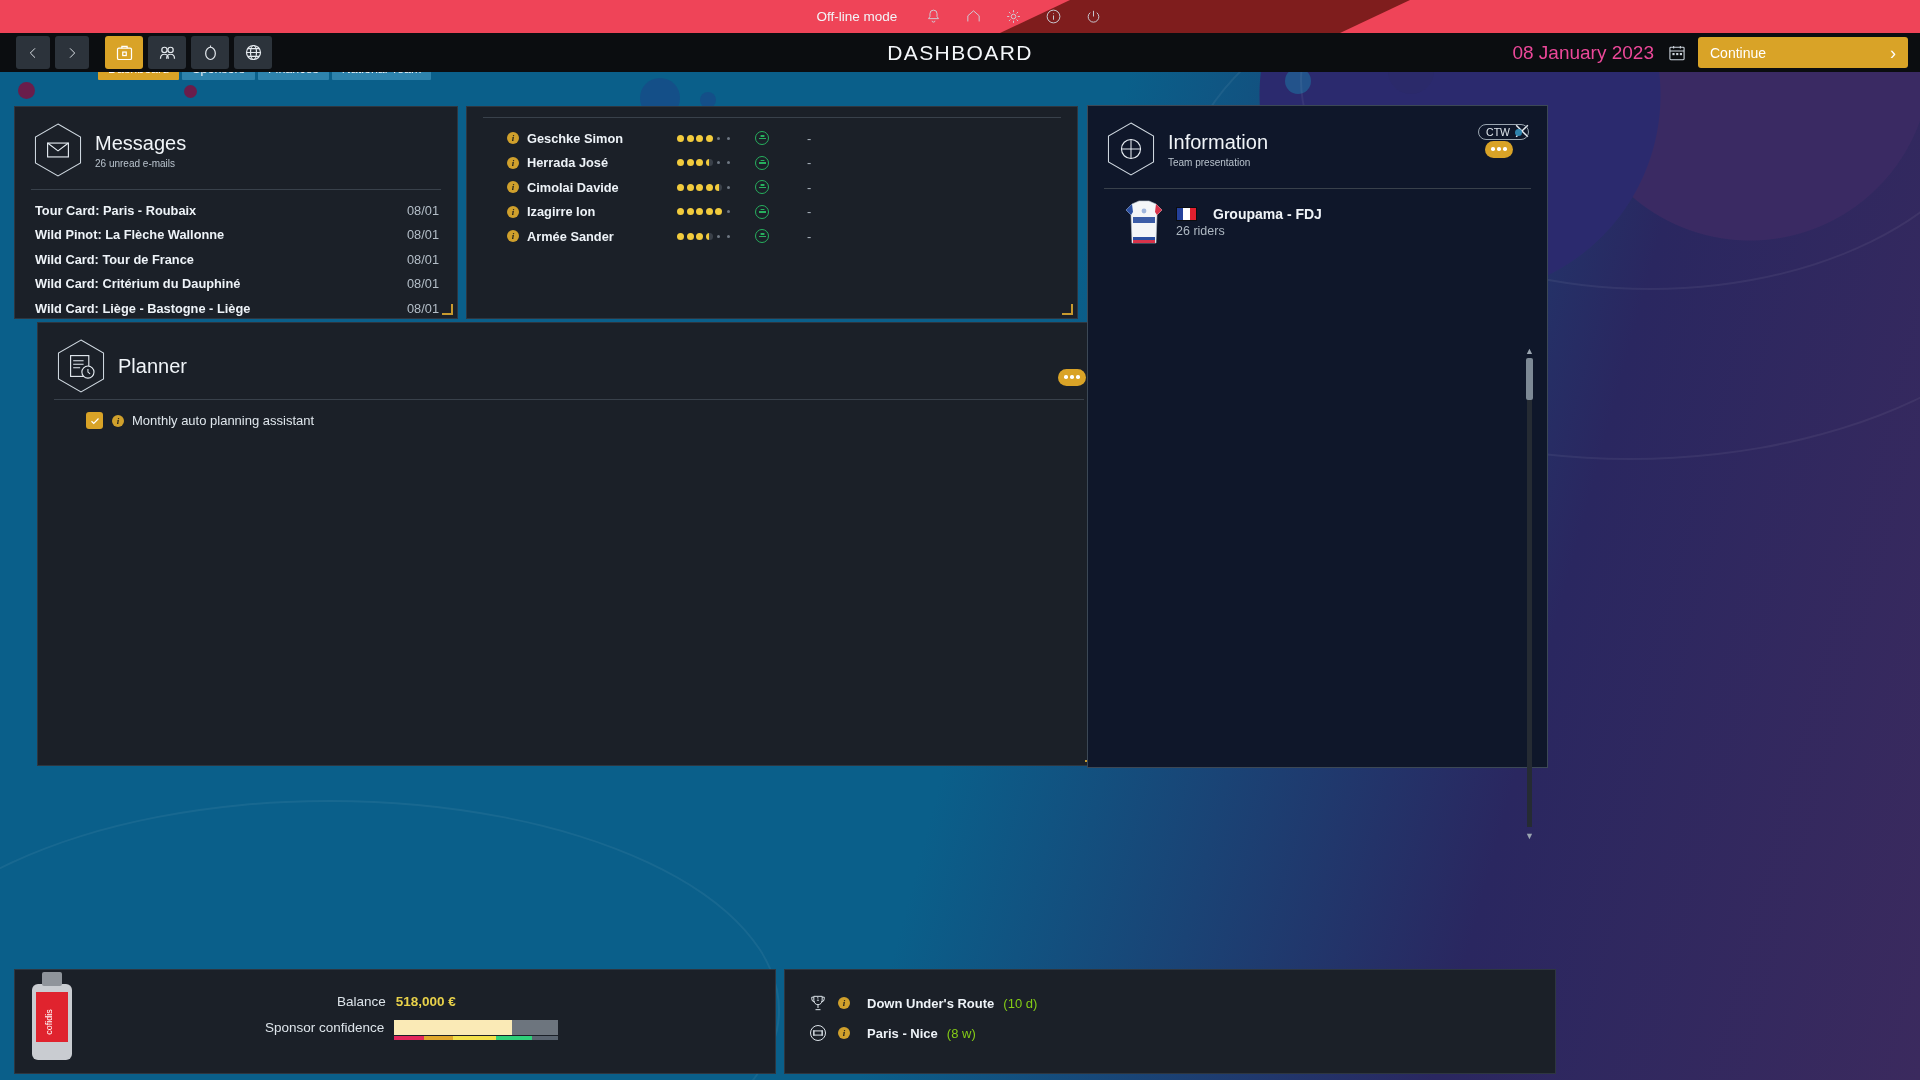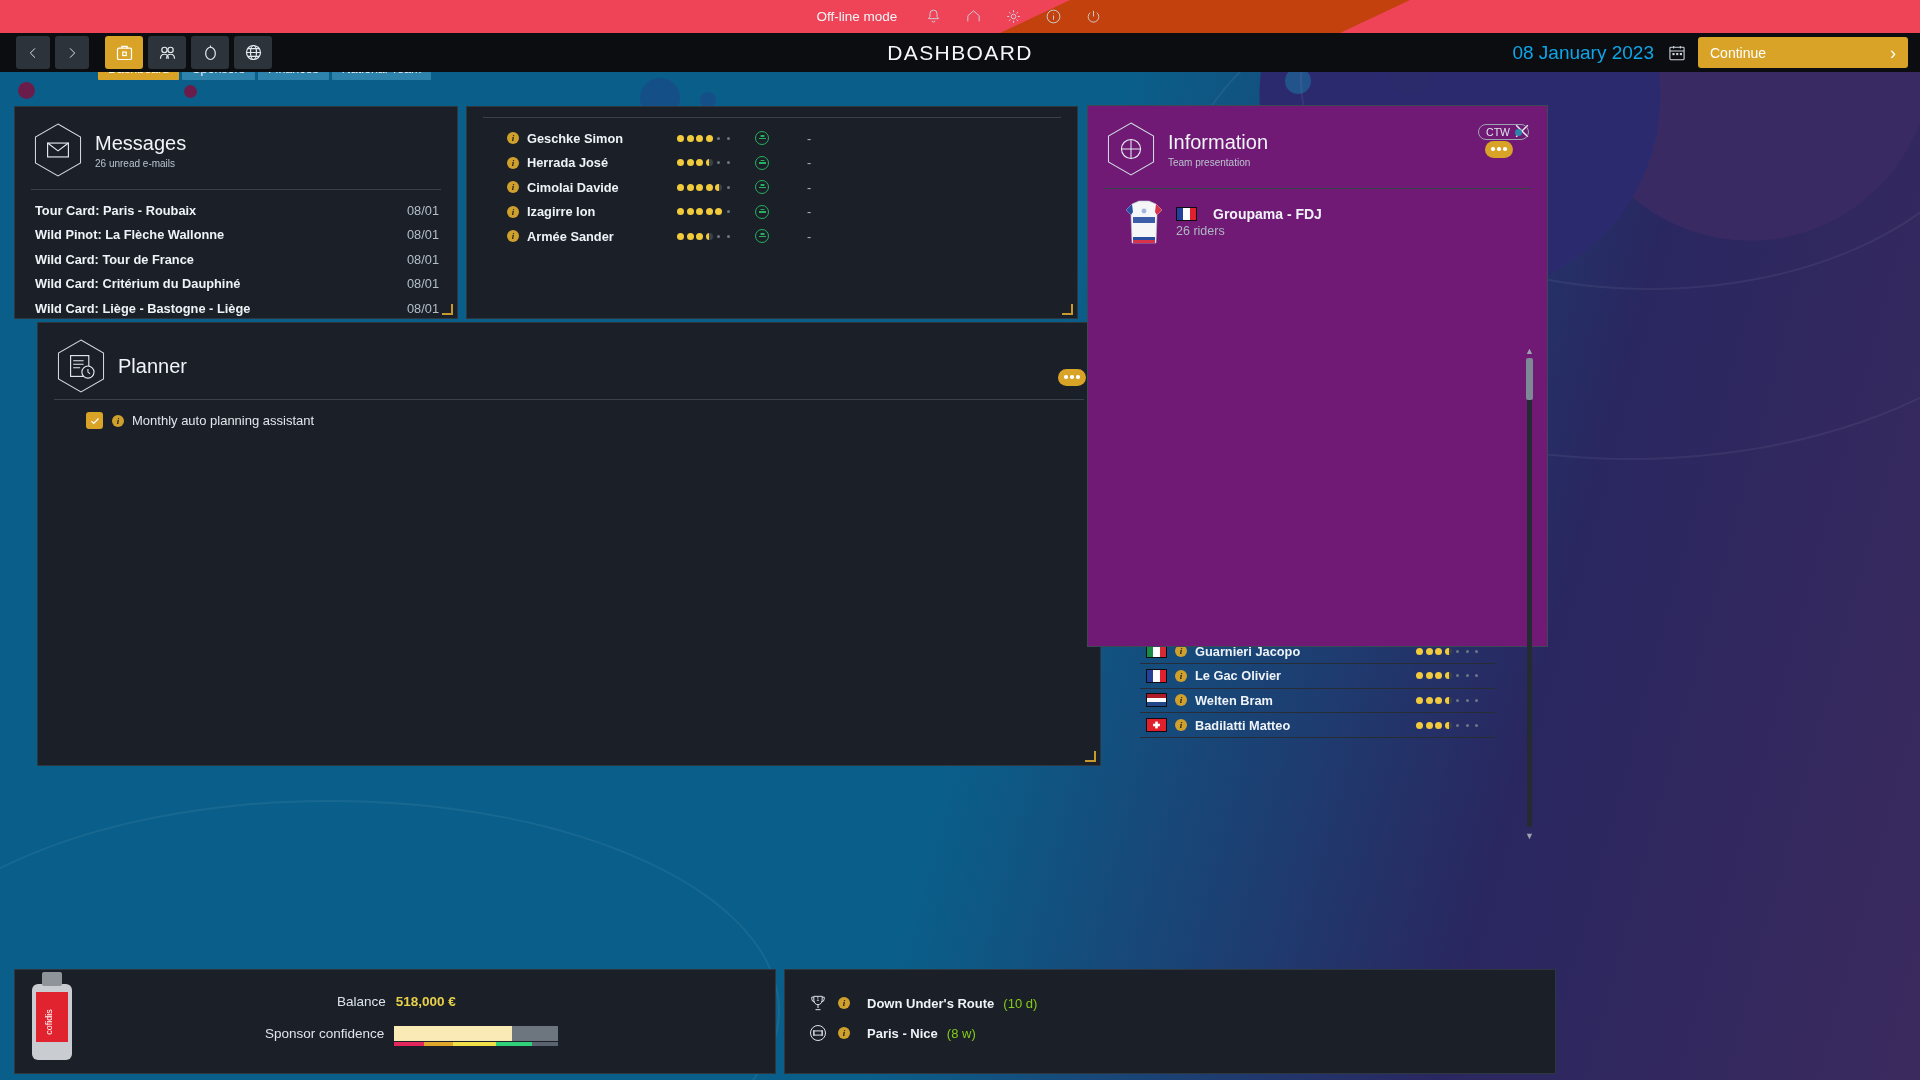--- a/index.html
+++ b/index.html
@@ -16,21 +16,21 @@
   .bg-blue { position:absolute; left:0; top:0; width:1920px; height:1080px;
     background:
       radial-gradient(circle at 1460px 95px, #2b2a6e 0 200px, transparent 201px),
       radial-gradient(circle at 1750px 60px, #3a2a63 0 180px, transparent 181px),
       linear-gradient(105deg,#0a5f8a 0%, #0a5f8a 52%, #2a2760 78%, #3b2a5e 100%);
   }
   .bg-dot { position:absolute; border-radius:50%; background:#7b1240; opacity:.85; }
   .bg-circ { position:absolute; border-radius:50%; background:#1d3f86; opacity:.5; }
   .bg-swoosh { position:absolute; border:2px solid rgba(255,255,255,.06); border-radius:50%; }
   
-  .topbar { position:absolute; left:0; top:0; width:1920px; height:33px; background:#c2410c; z-index:30;border-radius:14px; }
+  .topbar { position:absolute; left:0; top:0; width:1920px; height:33px; background:#7f1d1d; z-index:30;border-radius:14px; }
   .topbar .redleft { position:absolute; left:0; top:0; width:1070px; height:33px;
     background:#ef4458; clip-path:polygon(0 0, 1070px 0, 1000px 33px, 0 33px); }
   .topbar .redright { position:absolute; right:0; top:0; width:620px; height:33px;
     background:#ef4458; clip-path:polygon(110px 0, 620px 0, 620px 33px, 40px 33px); }
   .topbar .tbcenter { position:absolute; left:0; top:0; width:1920px; height:33px;
     display:flex; align-items:center; justify-content:center; gap:20px; }
   .offline { font-size:13.5px; color:#f2f5f8; margin-right:6px; }
   .tbicon { width:20px; height:20px; cursor:pointer; display:flex; align-items:center; justify-content:center; }
   .tbicon svg { width:17px; height:17px; stroke:#cdd5dd; fill:none; stroke-width:1.3; }
   
@@ -42,21 +42,21 @@
   }
   .nav-arrow svg, .nav-mod svg { stroke:#e4e9ee; fill:none; stroke-width:1.4; }
   .nav-mod { width:38px; margin-left:0; }
   .nav-mod.active { background:#d9a327; }
   .nav-mod.active svg { stroke:#fff; }
   .nav-group { margin-left:11px; display:flex; gap:5px; }
   .pagetitle { position:absolute; left:0; top:0; width:1920px; height:39px;
     display:flex; align-items:center; justify-content:center;
     font-size:21px; letter-spacing:1.4px; color:#f4f7fa; font-weight:400; }
   .datebox { position:absolute; right:232px; top:0; height:39px; display:flex; align-items:center; gap:12px; }
-  .datetxt { font-size:19px; color:#0ea5e9; }
+  .datetxt { font-size:19px; color:#ec4899; }
   .calicon { width:22px; height:22px; display:flex; align-items:center; justify-content:center; cursor:pointer; }
   .calicon svg { width:20px; height:20px; stroke:#cdd5dd; fill:none; stroke-width:1.3; }
   .continue { position:absolute; right:12px; top:4px; width:210px; height:31px;
     background:#d9a327; border-radius:3px; display:flex; align-items:center;
     padding:0 12px; cursor:pointer; }
   .continue span { font-size:14px; color:#fff; }
   .continue .chev { margin-left:auto; font-size:18px; color:#fff; line-height:1; }
   
   .tabrow { position:absolute; left:98px; top:58px; display:flex; gap:3px; z-index:27; }
   .tab { height:22px; padding:0 10px; display:flex; align-items:center; font-size:12.5px;
@@ -141,22 +141,22 @@
   .pgrid-wrap { position:absolute; left:390px; top:522px; width:632px; height:225px;
     border-left:1px solid #49525c; border-right:1px solid #49525c; }
   .pgline { position:absolute; top:0; bottom:0; width:1px; background:#39424c; }
   .scrollbar { position:absolute; right:-18px; top:0; width:9px; bottom:0; }
   .scroll-track { position:absolute; top:14px; bottom:14px; left:2px; width:5px; background:#2b323b; }
   .scroll-thumb { position:absolute; top:14px; left:1px; width:7px; height:38px; background:#7d8995; border-radius:2px; cursor:pointer; }
   .scroll-up, .scroll-dn { position:absolute; left:0; width:9px; height:10px; color:#9aa5b0; font-size:9px;
     display:flex; align-items:center; justify-content:center; cursor:pointer; }
   .scroll-up { top:0; } .scroll-dn { bottom:0; }
   
-  .info-panel { position:absolute; left:1087px; top:105px; width:461px; height:542px;
-    background:#701a75; border:1px solid #3c4856; z-index:20; }
+  .info-panel { position:absolute; left:1087px; top:105px; width:461px; height:663px;
+    background:#0f172a; border:1px solid #3c4856; z-index:20; }
   .closeX { position:absolute; right:12px; top:12px; width:26px; height:26px; cursor:pointer;
     display:flex; align-items:center; justify-content:center; }
   .closeX svg { width:20px; height:20px; stroke:#e9eef3; stroke-width:1.8; }
   .teamcard { display:flex; align-items:center; padding:10px 0 8px 36px; }
   .jersey { width:40px; height:46px; flex:0 0 40px; }
   .tmeta { margin-left:12px; }
   .tname { display:flex; align-items:center; gap:8px; font-size:14px; font-weight:bold; color:#f0f4f8; }
   .tsub { font-size:12.5px; color:#aeb8c2; margin-top:2px; }
   .ctw { position:absolute; right:18px; top:18px; border:1px solid #9aa5b0; border-radius:9px;
     height:16px; padding:0 6px 0 7px; display:flex; align-items:center; gap:5px; font-size:10.5px; color:#dfe6ec; }
@@ -169,21 +169,21 @@
   .rrow .rn { font-weight:bold; color:#eef3f8; }
   .rrow .rr { margin-left:auto; display:flex; align-items:center; gap:2px; padding-right:8px; }
   .info-scroll { position:absolute; right:12px; top:240px; width:10px; height:495px; }
   
   .footer { position:absolute; left:0; bottom:0; width:1920px; height:122px; z-index:12; }
   .fpanel { position:absolute; background:#1b2028; border:1px solid #2e3640; }
   .bottle { position:absolute; left:16px; bottom:14px; width:75px; height:96px; z-index:15; }
   .balrow { position:absolute; left:322px; top:24px; display:flex; align-items:center; gap:10px; font-size:13.5px; }
   .balrow .lb { color:#dde4ea; }
   .balrow .vl { color:#e8d14a; font-weight:bold; }
-  .sprow { position:absolute; left:250px; top:56px; display:flex; align-items:center; gap:10px; font-size:13.5px; }
+  .sprow { position:absolute; left:250px; top:50px; display:flex; align-items:center; gap:10px; font-size:13.5px; }
   .sprow .lb { color:#dde4ea; }
   .spbar { width:164px; height:15px; background:#6d757e; position:relative; }
   .spfill { position:absolute; left:0; top:0; height:15px; width:118px; background:#faeab6; }
   .spticks { position:absolute; left:0; top:16px; width:164px; height:4px; display:flex; }
   .spticks i { display:block; height:4px; }
   .evrow { display:flex; align-items:center; gap:9px; font-size:13px; cursor:pointer; }
   .evrow .ei { width:22px; height:22px; display:flex; align-items:center; justify-content:center; flex:0 0 22px; }
   .evrow .ei svg { width:20px; height:20px; stroke:#dde4ea; fill:none; stroke-width:1.2; }
   .evrow .en { font-weight:bold; color:#eef3f8; }
   .evrow .ed { color:#84cc16; font-weight:400; }

